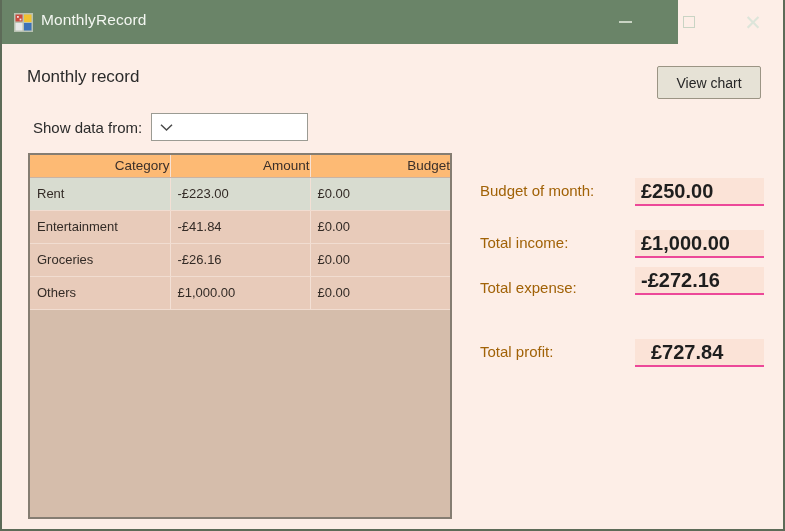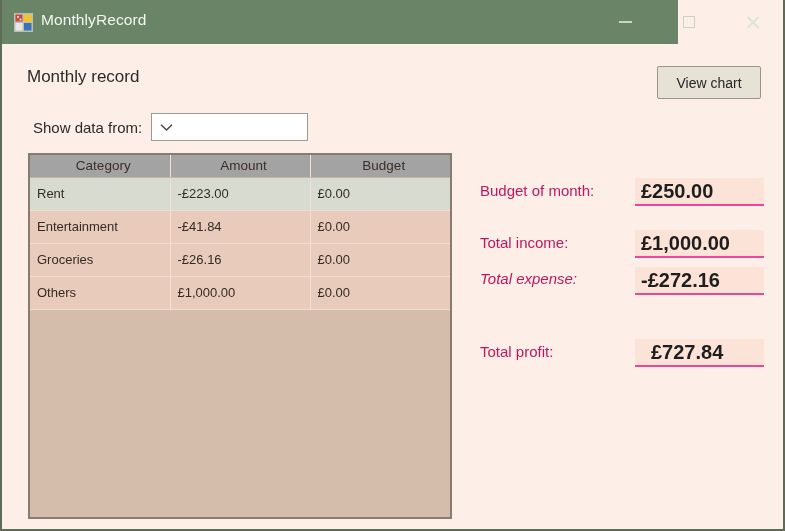--- a/index.html
+++ b/index.html
@@ -177,25 +177,25 @@
   #grid-table {
     width: 100%;
     border-collapse: collapse;
     table-layout: fixed;
   }
   #grid-table col.c-cat { width: 140px; }
   #grid-table col.c-amt { width: 140px; }
   #grid-table col.c-bud { width: 140px; }
 
   #grid-table th {
-    background: #a3a3a3;
+    background: #fdba74;
     color: #3a2f2a;
     font-size: 13.5px;
     font-weight: normal;
-    text-align: center;
+    text-align: right;
     padding: 3px 0 3px 7px;
     height: 22px;
     border-right: 1px solid #f6e2d6;
     border-bottom: 1px solid #c9b4a5;
     box-sizing: border-box;
     white-space: nowrap;
   }
   #grid-table th:last-child { border-right: none; }
 
   #grid-table td {
@@ -211,21 +211,21 @@
   }
   #grid-table td:last-child { border-right: none; }
 
   #grid-table tr.row-normal td { background: #e8cbba; }
   #grid-table tr.row-selected td { background: #d8dcd0; }
 
   
   .summary-label {
     position: absolute;
     font-size: 15px;
-    color: #be185d;
+    color: #a16207;
     white-space: nowrap;
   }
   .summary-field {
     position: absolute;
     width: 129px;
     height: 28px;
     background: #fbe3d7;
     border-bottom: 2px solid #ec4899;
     box-sizing: border-box;
     display: flex;
@@ -236,21 +236,21 @@
     white-space: nowrap;
     overflow: hidden;
     cursor: text;
     font-weight: bold;
   }
 
   #label-budget   { left: 478px; top: 182px; }
   #field-budget   { left: 633px; top: 178px; }
   #label-income   { left: 478px; top: 234px; }
   #field-income   { left: 633px; top: 230px; }
-  #label-expense  { left: 478px; top: 270px; font-style: italic; }
+  #label-expense  { left: 478px; top: 279px; }
   #field-expense  { left: 633px; top: 267px; }
   #label-profit   { left: 478px; top: 343px; }
   #field-profit   { left: 633px; top: 339px; padding-left: 16px; }
 </style>
 </head>
 <body>
 
 <div id="app-window">
 
   <div id="title-bar">

